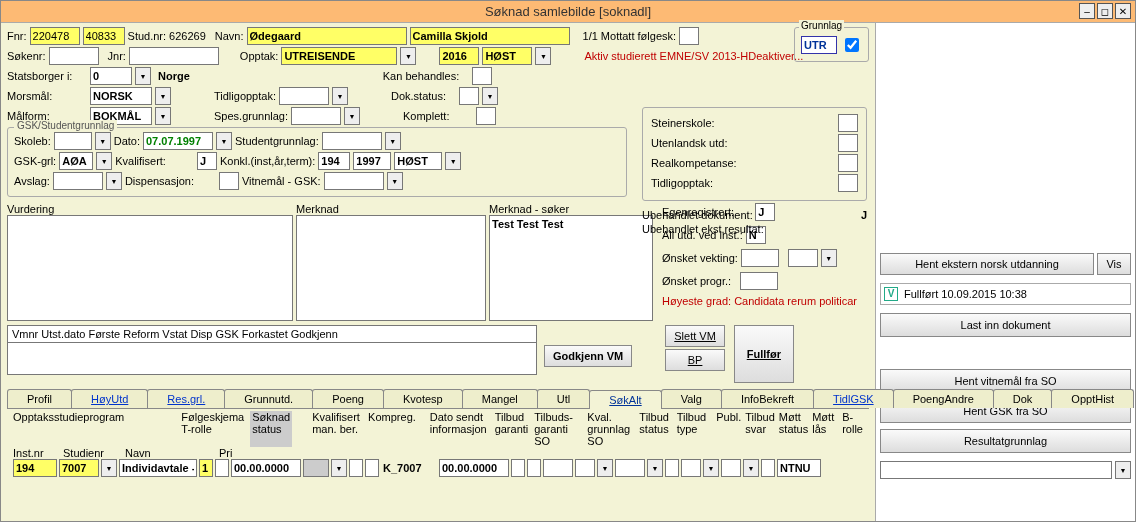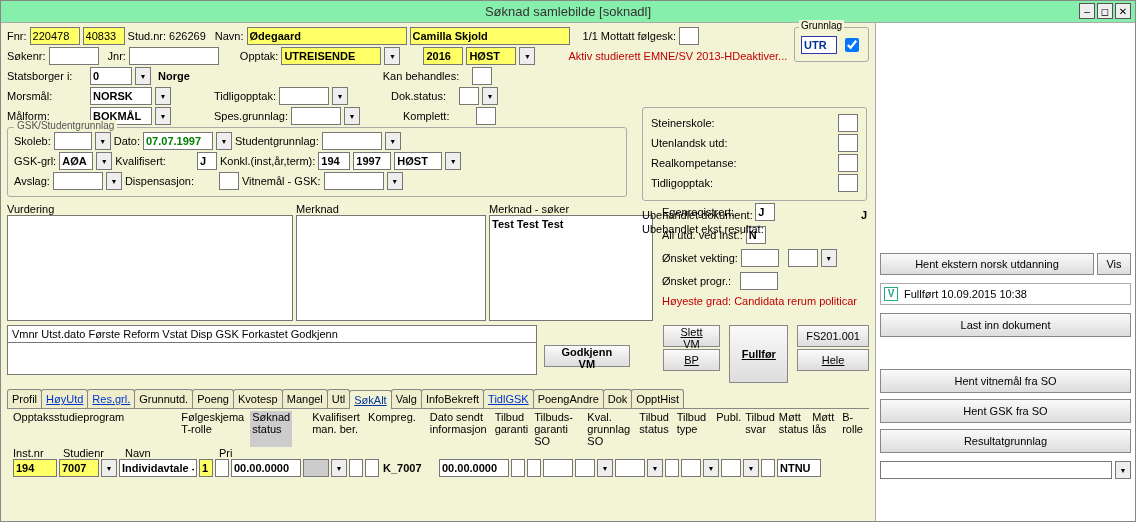--- a/index.html
+++ b/index.html
@@ -1,18 +1,18 @@
 <!DOCTYPE html>
 <html><head>
 <meta charset="utf-8">
 <style>
   * { box-sizing: border-box; font-family: Arial, sans-serif; font-size: 11px; }
   body { margin: 0; background: #fff; }
   .window { width: 1136px; height: 522px; background: #fff; border: 1px solid #888; position: relative; }
-  .titlebar { height: 22px; background: #86efac; border-bottom: 1px solid #aaa; display: flex; align-items: center; justify-content: center; position: relative; }
+  .titlebar { height: 22px; background: #fdba74; border-bottom: 1px solid #aaa; display: flex; align-items: center; justify-content: center; position: relative; }
   .titlebar-title { font-size: 13px; color: #333; }
   .win-btns { position: absolute; right: 4px; top: 2px; display: flex; gap: 2px; }
   .win-btn { width: 16px; height: 16px; border: 1px solid #555; background: #eee; display: flex; align-items: center; justify-content: center; font-size: 10px; cursor: pointer; }
   .content { display: flex; height: calc(100% - 22px); }
   .main-panel { width: 875px; background: #F3F3D6; border-right: 1px solid #aaa; padding: 4px 6px; position: relative; }
   .right-panel { flex: 1; background: #fff; padding: 4px; display:flex; flex-direction:column; gap:6px; }
   .row { display: flex; align-items: center; gap: 3px; margin-bottom: 2px; flex-wrap: nowrap; }
   label, .lbl { font-size: 11px; color: #000; white-space: nowrap; }
   input[type=text], .txt { height: 18px; border: 1px solid #777; background: #fff; padding: 0 2px; font-size: 11px; }
   .yellow { background: #FFFF66 !important; }
@@ -20,21 +20,21 @@
   .dd { width: 16px; height: 18px; border: 1px solid #777; background: #eee; display: inline-flex; align-items: center; justify-content: center; cursor: pointer; font-size:8px; }
   .dd::after { content: "▼"; font-size: 7px; }
   .group-box { border: 1px solid #aaa; border-radius: 3px; padding: 4px 6px 4px 6px; margin-top: 2px; position: relative; }
   .group-title { position: absolute; top: -8px; left: 6px; background: #F3F3D6; padding: 0 3px; color: #555; font-size: 10px; }
   .textarea { border: 1px solid #777; background: #fff; resize: none; font-size:11px; padding:2px; }
   .red-text { color: #C00000; font-size: 11px; }
   .btn { height: 22px; border: 1px solid #888; background: linear-gradient(#fafafa,#ddd); padding: 0 8px; cursor: pointer; font-size:11px; }
   .btn-u { text-decoration: underline; }
   .btn-wide { width: 200px; height: 24px; }
   .tabs { display: flex; border-bottom: 1px solid #888; background: #F3F3D6; }
-  .tab { padding: 3px 4px; border: 1px solid #888; border-bottom: none; background: #EEEECC; margin-right: -1px; cursor: pointer; border-radius: 3px 3px 0 0; }
+  .tab { padding: 3px 19px; border: 1px solid #888; border-bottom: none; background: #EEEECC; margin-right: -1px; cursor: pointer; border-radius: 3px 3px 0 0; }
   .tab.active { background: #F3F3D6; font-weight: normal; color:#003399; position:relative; top:1px; }
   .bottom-grid { background: #F3F3D6; padding: 2px 6px; }
   .grid-header, .grid-row { display: flex; align-items: center; gap: 2px; }
   .hdr-top { display:flex; gap:2px; font-size:10px; }
   .chk { width:14px; height:14px; }
   .fieldset-small { border:1px solid #aaa; padding:3px 6px 6px 6px; border-radius:3px; }
   .v-icon { display:inline-block; width:14px; height:14px; border:1px solid #2a8; color:#2a8; text-align:center; line-height:12px; font-weight:bold; font-size:10px; margin-right:3px; }
   .panel-right-area { position:absolute; right:8px; top:4px; width:225px; }
   .panel-right-area .row { justify-content: space-between; }
   .vm-header { border:1px solid #777; background:#fff; height:18px; display:flex; align-items:center; padding:0 4px; gap:6px; }
@@ -67,21 +67,21 @@
         <span class="lbl">Mottatt følgesk:</span>
         <input class="txt" style="width: 20px;">
       </div>
 
       <div class="row">
         <span class="lbl">Søkenr:</span>
         <input class="txt" style="width: 50px;">
         <span class="lbl" style="margin-left:6px">Jnr:</span>
         <input class="txt" style="width: 90px;">
         <span class="lbl" style="margin-left:18px">Opptak:</span>
-        <input class="txt yellow" style="width: 100px; font-weight: bold;" value="UTREISENDE">
+        <input class="txt yellow" style="width: 116px; font-weight: bold;" value="UTREISENDE">
         <span class="dd"></span>
         <input class="txt yellow" style="width: 40px; font-weight: bold; margin-left: 20px;" value="2016">
         <input class="txt yellow" style="width: 50px; font-weight: bold;" value="HØST">
         <span class="dd"></span>
         <span class="red-text" style="margin-left:30px">Aktiv studierett EMNE/SV 2013-HDeaktiver...</span>
       </div>
 
       <div style="position:absolute; right:6px; top:4px; width:75px;" class="fieldset-small">
         <div style="position:absolute;top:-8px;left:4px;background:#F3F3D6;padding:0 2px;font-size:10px">Grunnlag</div>
         <div style="display:flex;align-items:center;gap:4px;margin-top:4px">
@@ -230,24 +230,20 @@
         </div>
         <div style="display:flex;flex-direction:column;gap:2px;margin-left:4px">
           <div style="height:18px"></div>
           <button class="btn" style="font-weight:bold">Godkjenn VM</button>
         </div>
         <div style="display:flex;flex-direction:column;gap:2px;margin-left:30px">
           <button class="btn"><span class="btn-u">Slett VM</span></button>
           <button class="btn"><span class="btn-u">BP</span></button>
         </div>
         <button class="btn" style="height:58px;margin-left:6px;width:60px;font-weight:bold"><span class="btn-u">Fullfør</span></button>
-        <div style="display:flex;flex-direction:column;gap:2px;margin-left:6px">
-          <button class="btn">FS201.001</button>
-          <button class="btn"><span class="btn-u">Hele</span></button>
-        </div>
       </div>
 
       <div class="tabs" style="margin-top:6px" id="tabbar">
           <div class="tab">Profil</div>
           <div class="tab blue-link">HøyUtd</div>
           <div class="tab blue-link">Res.grl.</div>
           <div class="tab">Grunnutd.</div>
           <div class="tab">Poeng</div>
           <div class="tab">Kvotesp</div>
           <div class="tab">Mangel</div>

